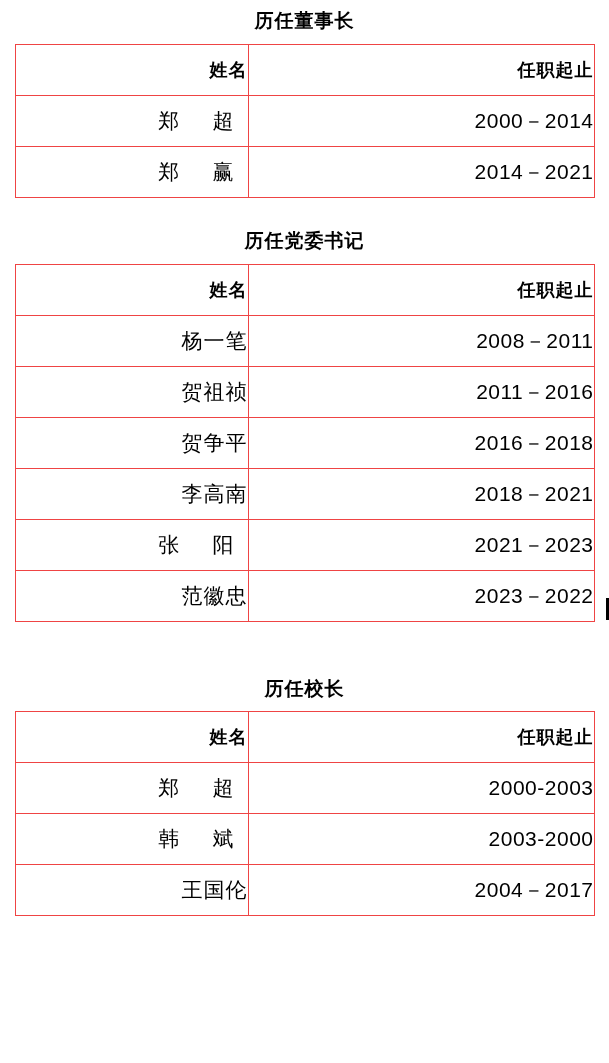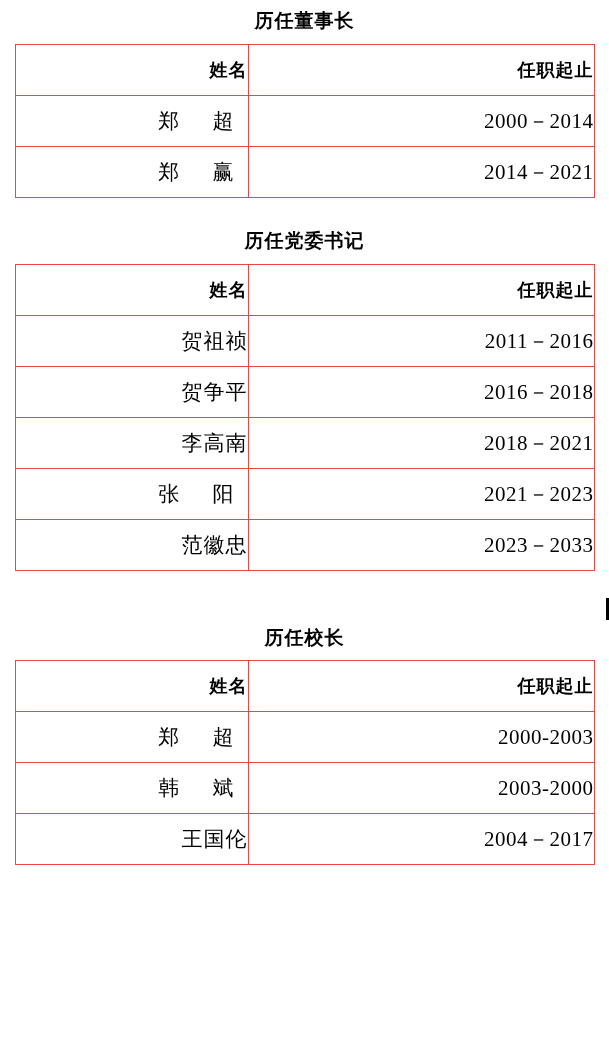--- a/index.html
+++ b/index.html
@@ -63,21 +63,21 @@
   .col-term { width: 346px; }
 
   .name-cell {
     letter-spacing: 1px;
   }
   .name-spaced {
     letter-spacing: 14px;
     padding-left: 14px;
   }
   .term-cell {
-    font-family: Liberation Serif, serif;
+    font-family: Liberation Sans, sans-serif;
     font-size: 17px;
     letter-spacing: 0.5px;
   }
   .edge-mark {
     position: absolute;
     right: 0px;
     top: 598px;
     width: 3px;
     height: 22px;
     background: #000000;
@@ -122,38 +122,42 @@
           <col class="col-term">
         </colgroup>
       <thead>
         <tr>
           <th>姓名</th>
           <th>任职起止</th>
         </tr>
       </thead>
       <tbody>
         <tr>
+          <td class="name-cell">杨一笔</td>
+          <td class="term-cell">2008－2011</td>
+        </tr>
+        <tr>
           <td class="name-cell">贺祖祯</td>
           <td class="term-cell">2011－2016</td>
         </tr>
         <tr>
           <td class="name-cell">贺争平</td>
           <td class="term-cell">2016－2018</td>
         </tr>
         <tr>
           <td class="name-cell">李高南</td>
           <td class="term-cell">2018－2021</td>
         </tr>
         <tr>
           <td class="name-cell name-spaced">张 阳</td>
           <td class="term-cell">2021－2023</td>
         </tr>
         <tr>
           <td class="name-cell">范徽忠</td>
-          <td class="term-cell">2023－2033</td>
+          <td class="term-cell">2023－2022</td>
         </tr>
       </tbody>
     </table>
   </div>
 
   <div class="section">
     <div class="section-title sec3-title">历任校长</div>
     <table class="grid">
       <colgroup>
           <col class="col-name">

